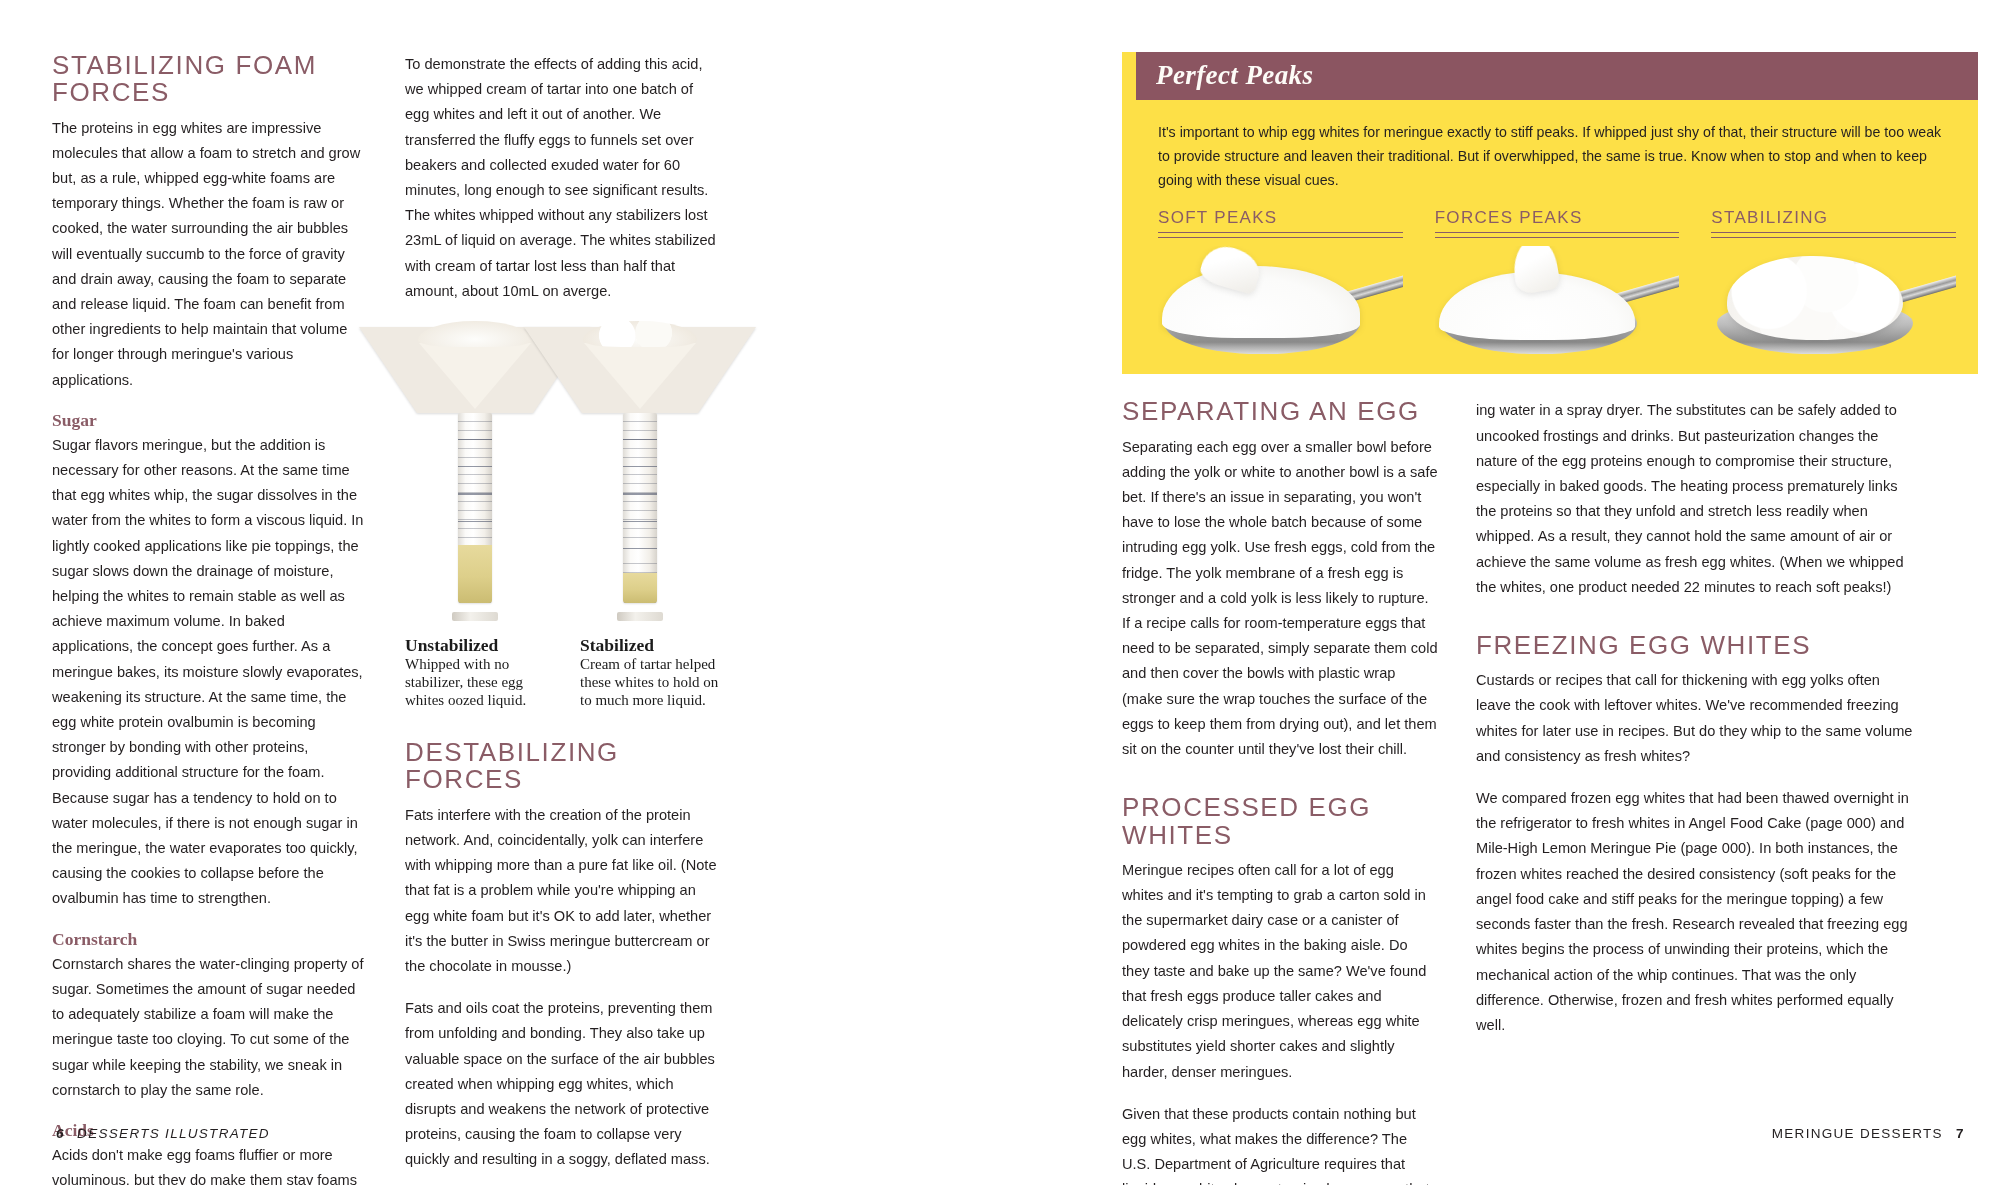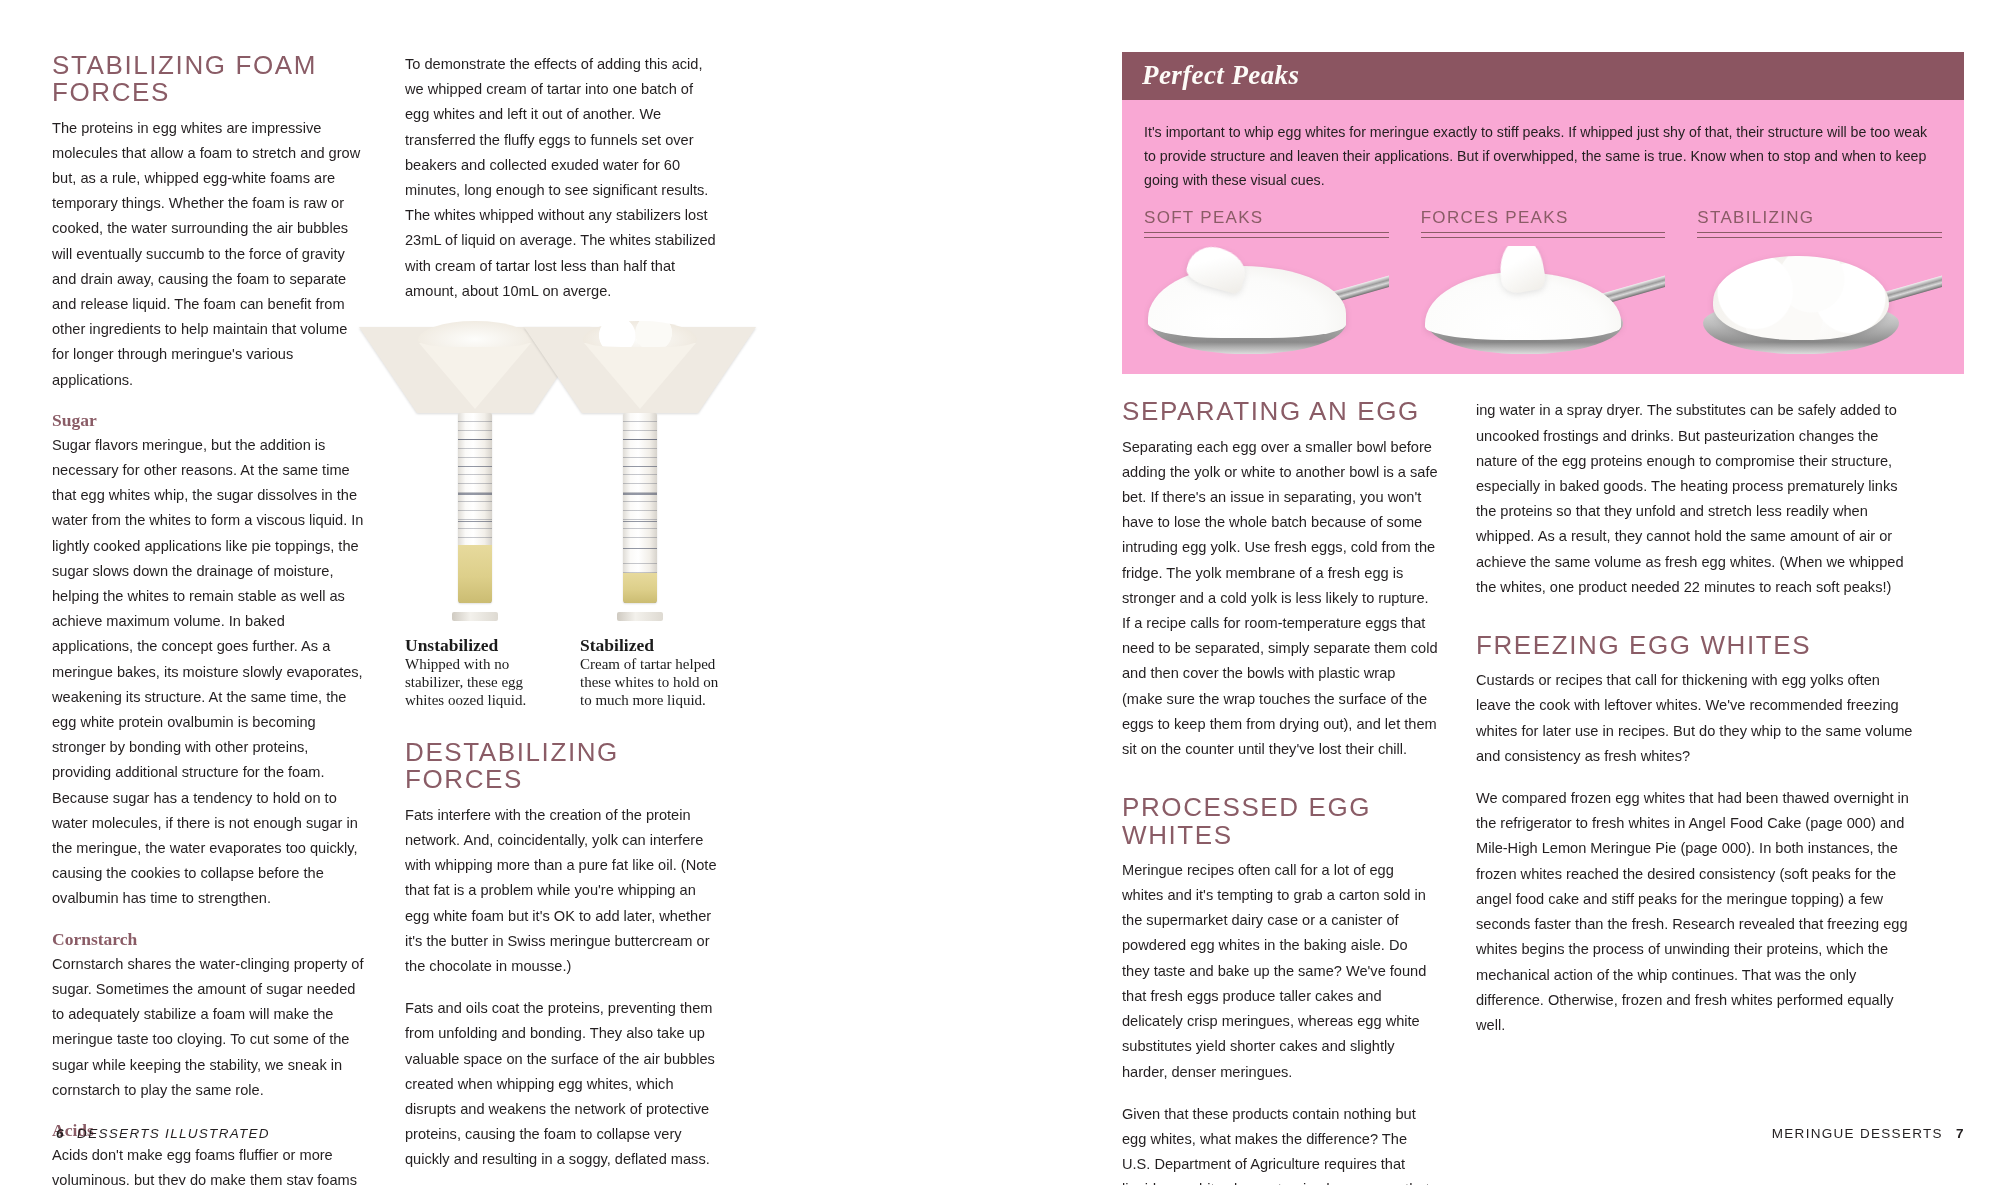--- a/index.html
+++ b/index.html
@@ -165,23 +165,24 @@
   .caption .cap-text {
     font-family: "Liberation Serif", serif;
     font-size: 15px;
     line-height: 17.6px;
     color: #1b1b1b;
     margin: 0;
   }
 
   
   .panel {
-    background: #f9a8d4;
+    background: #fde047;
     margin: 0 0 24px 0;
     width: 842px;
+    padding-left: 14px;
   }
   .panel-bar {
     background: #8b5561;
     padding: 9px 20px 11px 20px;
   }
   .panel-bar h2 {
     margin: 0;
     font-family: "Liberation Serif", serif;
     font-style: italic;
     font-weight: 700;
@@ -377,21 +378,21 @@
       <span class="folio">6</span><span>DESSERTS ILLUSTRATED</span>
     </div>
   </div>
 
   <div class="page page-right">
 
     <div class="panel">
       <div class="panel-bar">
         <h2>Perfect Peaks</h2>
       </div>
-      <p class="panel-intro">It's important to whip egg whites for meringue exactly to stiff peaks. If whipped just shy of that, their structure will be too weak to provide structure and leaven their applications. But if overwhipped, the same is true. Know when to stop and when to keep going with these visual cues.</p>
+      <p class="panel-intro">It's important to whip egg whites for meringue exactly to stiff peaks. If whipped just shy of that, their structure will be too weak to provide structure and leaven their traditional. But if overwhipped, the same is true. Know when to stop and when to keep going with these visual cues.</p>
 
       <div class="peaks">
 
         <div class="peak">
           <p class="peak-label">SOFT PEAKS</p>
           <div class="peak-rule"></div>
           <div class="peak-img">
             <div class="spoon-handle"></div>
             <div class="spoon-bowl"></div>
             <div class="foam foam-soft"></div>

